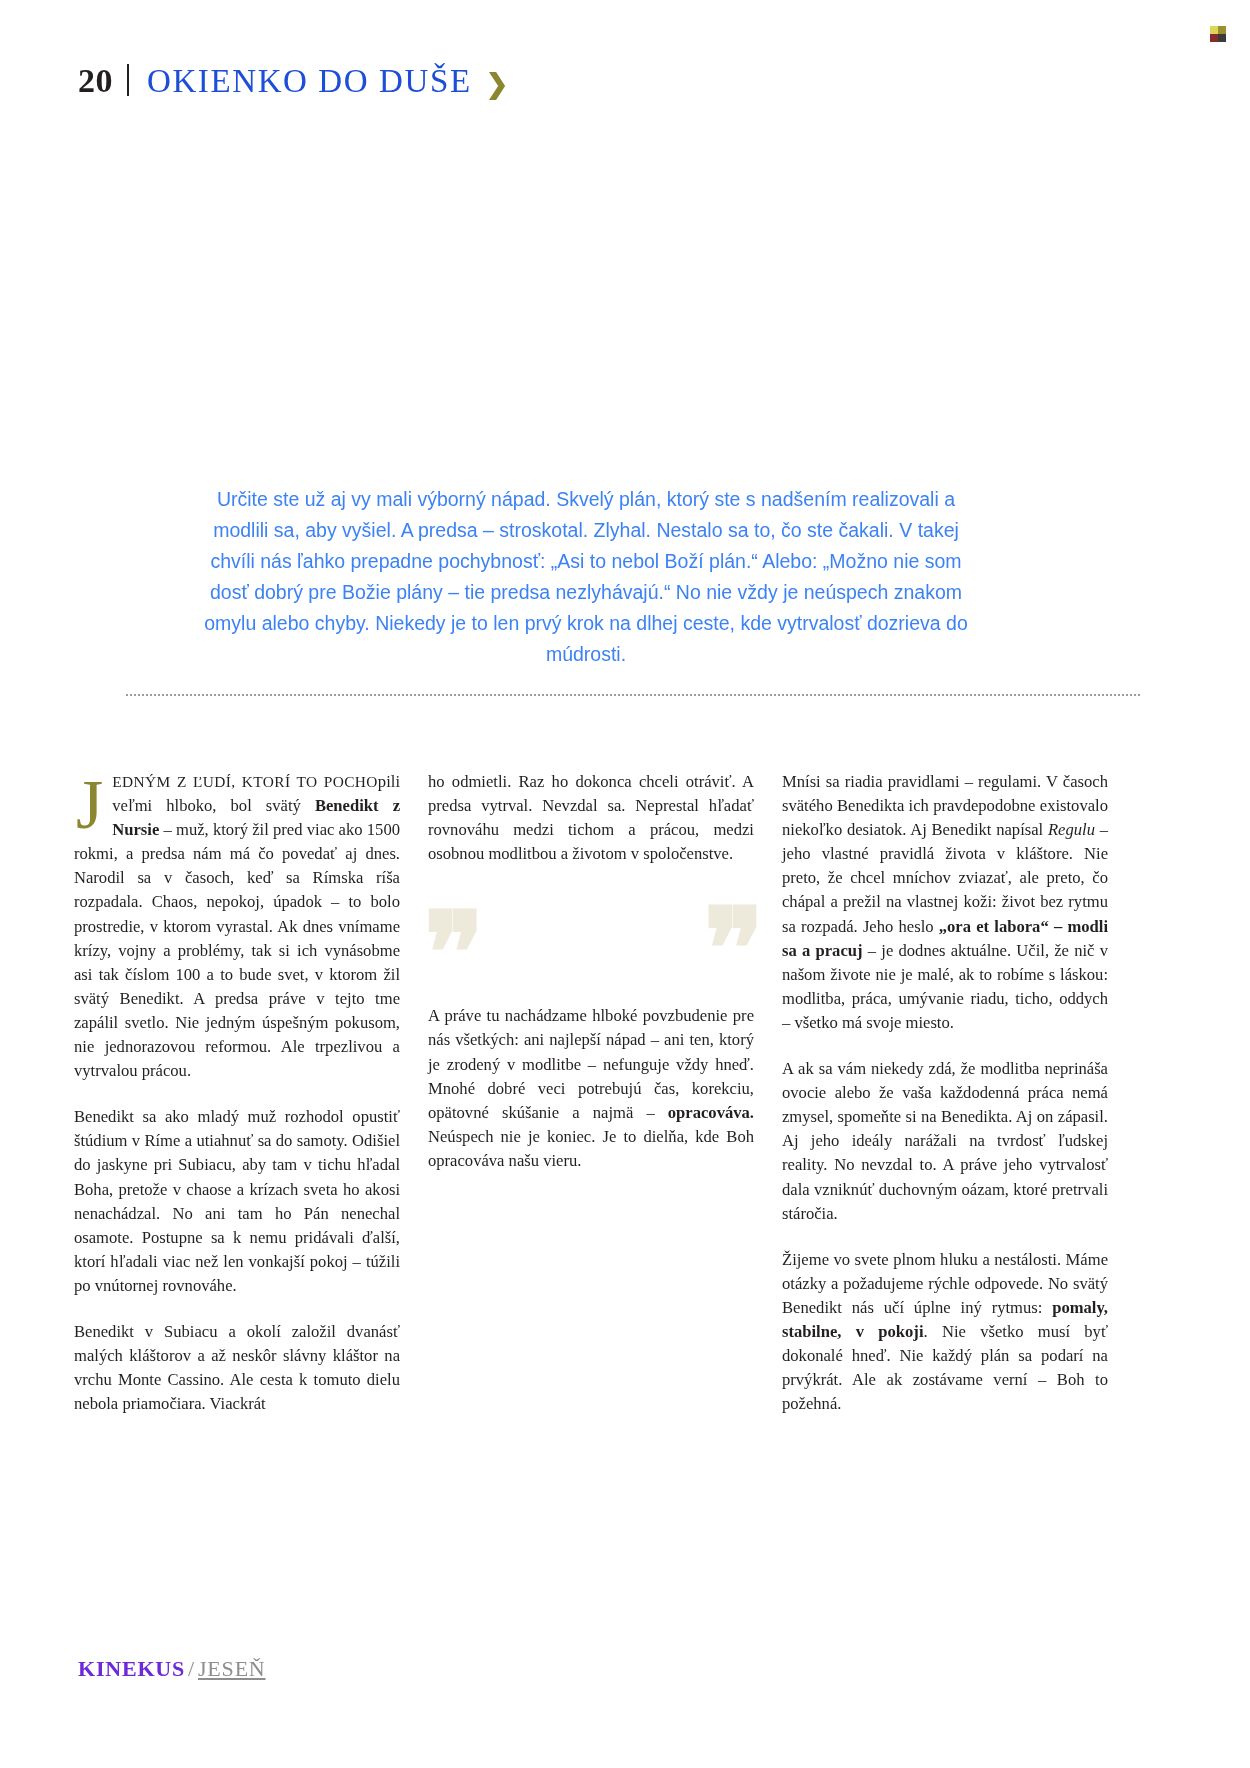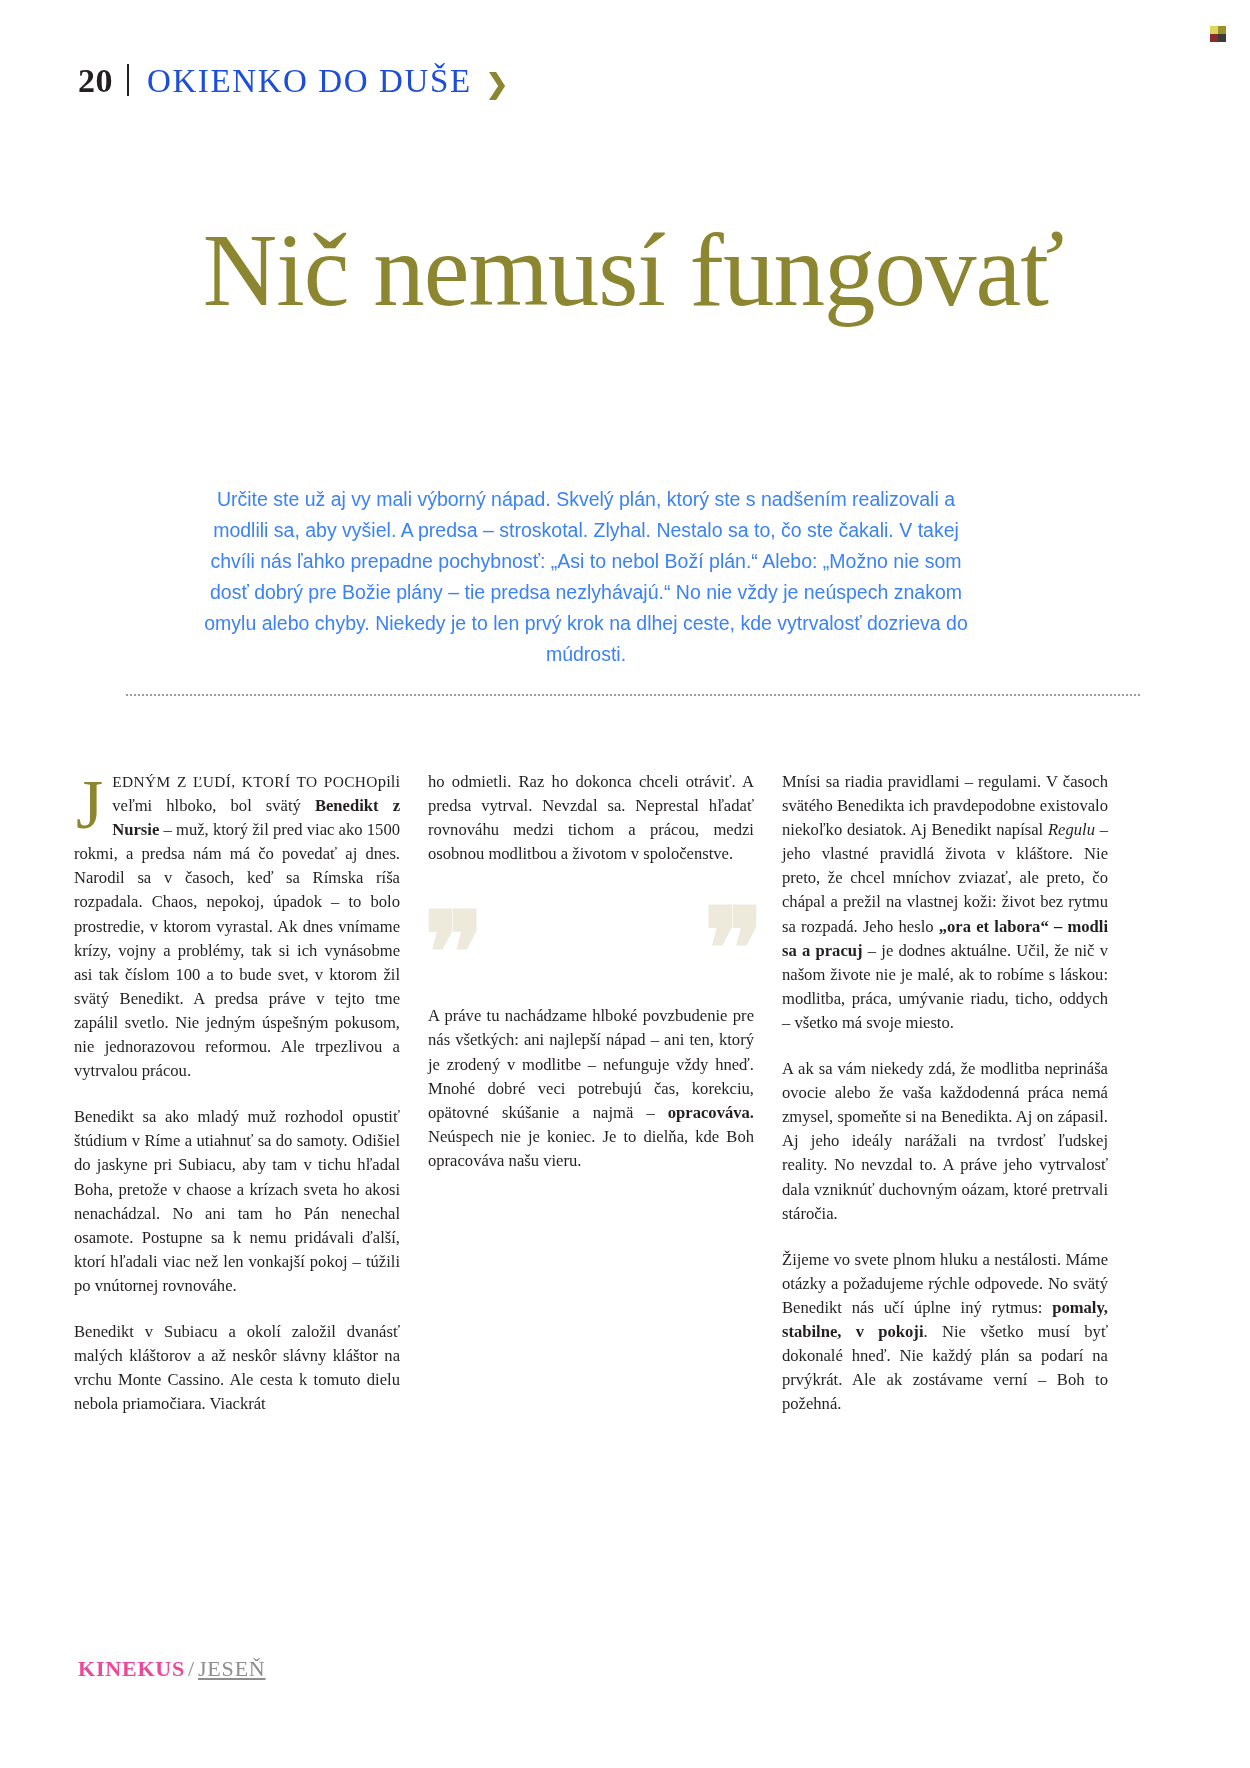--- a/index.html
+++ b/index.html
@@ -211,21 +211,21 @@
 
   
   .footer {
     position: absolute;
     left: 62px;
     bottom: 86px;
     font-family: "Liberation Serif", serif;
     font-size: 22px;
     letter-spacing: 0.8px;
   }
-  .footer .brand { color: #ec4899; font-weight: 700; }
+  .footer .brand { color: #6d28d9; font-weight: 700; }
   .footer .sep   { color: #8e8e8e; font-weight: 400; margin: 0 3px; }
   .footer .issue { color: #8e8e8e; font-weight: 400; text-decoration: underline; }
 </style>
 </head>
 <body>
 
 <div class="page">
 
   <div class="corner-mark">
     <i class="c1"></i>
@@ -235,21 +235,20 @@
   </div>
 
   <div class="runhead">
     <span class="folio">20</span>
     <span class="rule"></span>
     <span class="sectitle">OKIENKO DO DUŠE</span>
     <span class="chev">❯</span>
   </div>
 
   <h1 class="headline">
-    <span class="l1">Nič nemusí fungovať</span>
   </h1>
 
   <div class="intro">Určite ste už aj vy mali výborný nápad. Skvelý plán, ktorý ste s nadšením realizovali a modlili sa, aby vyšiel. A predsa – stroskotal. Zlyhal. Nestalo sa to, čo ste čakali. V takej chvíli nás ľahko prepadne pochybnosť: „Asi to nebol Boží plán.“ Alebo: „Možno nie som dosť dobrý pre Božie plány – tie predsa nezlyhávajú.“ No nie vždy je neúspech znakom omylu alebo chyby. Niekedy je to len prvý krok na dlhej ceste, kde vytrvalosť dozrieva do múdrosti.</div>
 
   <div class="divider"></div>
 
   <div class="cols">
 
     <div class="col">
       <p><span class="dropcap">J</span><span class="smallcaps">EDNÝM Z ĽUDÍ, KTORÍ TO POCHO</span><span>pili  veľmi hlboko, bol svätý </span><b>Benedikt z Nursie</b><span> – muž, ktorý žil pred viac ako 1500 rokmi, a predsa nám má čo povedať aj dnes. Narodil sa v časoch, keď sa Rímska ríša rozpadala. Chaos, nepokoj, úpadok – to bolo prostredie, v ktorom vyrastal. Ak dnes vnímame krízy, vojny a problémy, tak si ich vynásobme asi tak číslom 100 a to bude svet, v ktorom žil svätý Benedikt. A predsa práve v tejto tme zapálil svetlo. Nie jedným úspešným pokusom, nie jednorazovou reformou. Ale trpezlivou a vytrvalou prácou.</span></p>

